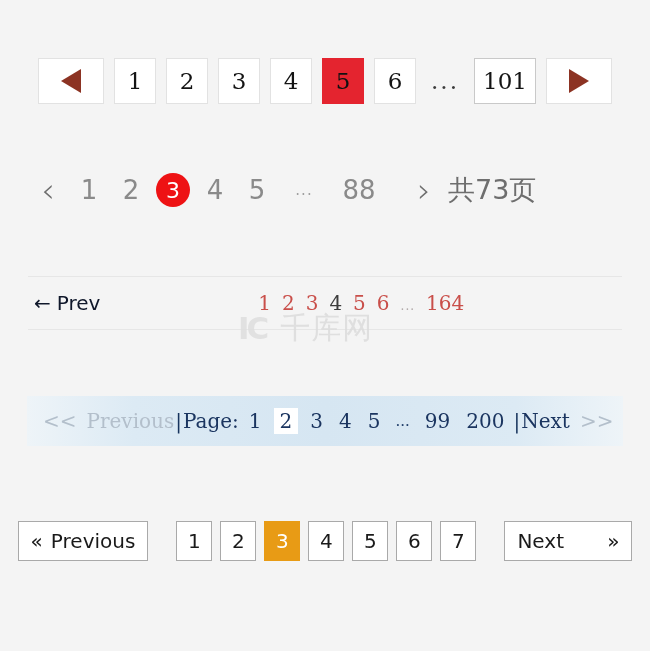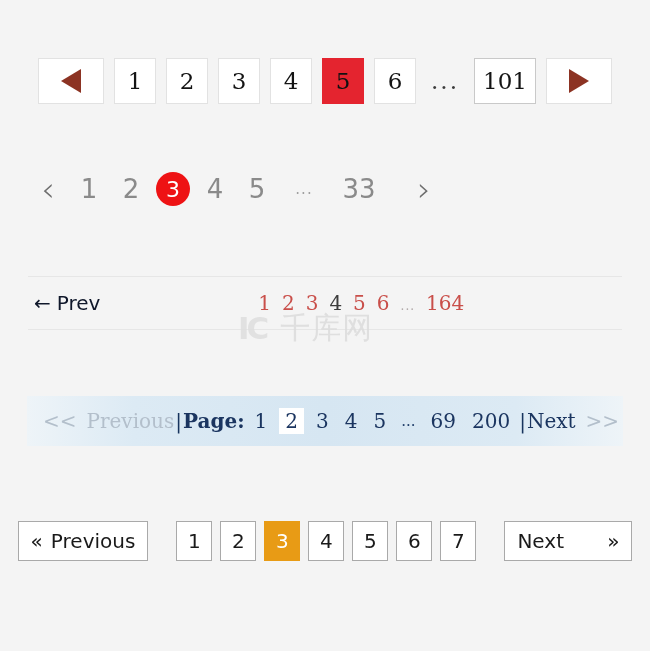--- a/index.html
+++ b/index.html
@@ -206,21 +206,21 @@
     box-sizing: border-box;
     font-family: "DejaVu Serif", "Liberation Serif", serif;
   }
   #pager-blue-bar .bb {
     font-size: 20px;
     color: #1b3560;
     white-space: nowrap;
   }
   #pager-blue-bar .bb.dim { color: #b3bfcb; }
   #pager-blue-bar .bb.sep { color: #17345d; margin: 0 1px; }
-  #pager-blue-bar .bb.lab { font-weight: bold; margin-right: 2px; }
+  #pager-blue-bar .bb.lab { font-weight: normal; margin-right: 2px; }
   #pager-blue-bar .bb.num { margin: 0 8px; }
   #pager-blue-bar .bb.num.sel {
     background: #ffffff;
     color: #1b3560;
     padding: 1px 6px;
     margin: 0 4px;
   }
   #pager-blue-bar .bb.dots { font-size: 15px; color: #22406c; margin: 0 7px; }
   #pager-blue-bar .sp8 { width: 10px; }
 
@@ -286,23 +286,24 @@
   </div>
 
   <div id="pager-flat-dot">
     <div class="chev">‹</div>
     <div class="num">1</div>
     <div class="num">2</div>
     <div class="dot">3</div>
     <div class="num">4</div>
     <div class="num">5</div>
     <div class="num dots">...</div>
-    <div class="num wide">33</div>
+    <div class="num wide">88</div>
     <div class="gap"></div>
     <div class="chev">›</div>
+    <div class="total">共73页</div>
   </div>
 
   <div id="pager-prevnext-red">
     <div class="side">
       <span class="ar">←</span><span>Prev</span>
     </div>
     <div class="mid">
       <span class="n">1</span>
       <span class="n">2</span>
       <span class="n">3</span>
@@ -324,21 +325,21 @@
     <span class="sp8"></span>
     <span class="bb dim">Previous</span>
     <span class="bb sep">|</span>
     <span class="bb lab">Page:</span>
     <span class="bb num">1</span>
     <span class="bb num sel">2</span>
     <span class="bb num">3</span>
     <span class="bb num">4</span>
     <span class="bb num">5</span>
     <span class="bb dots">...</span>
-    <span class="bb num">69</span>
+    <span class="bb num">99</span>
     <span class="bb num">200</span>
     <span class="bb sep">|</span>
     <span class="bb">Next</span>
     <span class="sp8"></span>
     <span class="bb dim">&gt;&gt;</span>
   </div>
 
   <div id="pager-boxed-orange">
     <div class="obox ctrl">
       <span>«</span>

